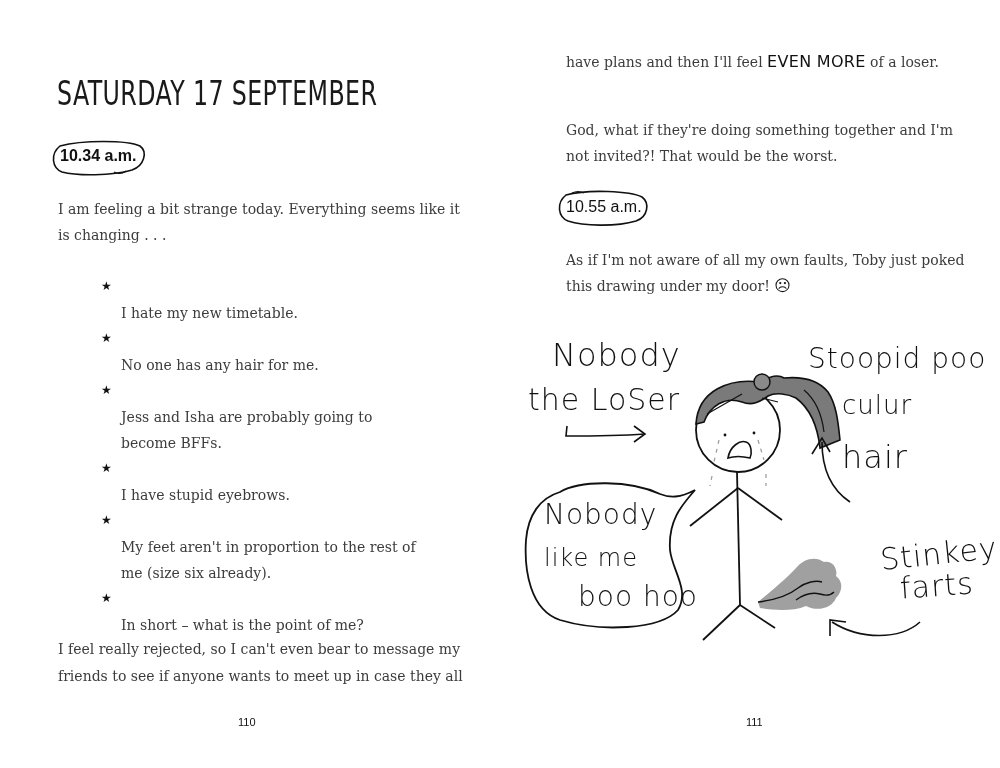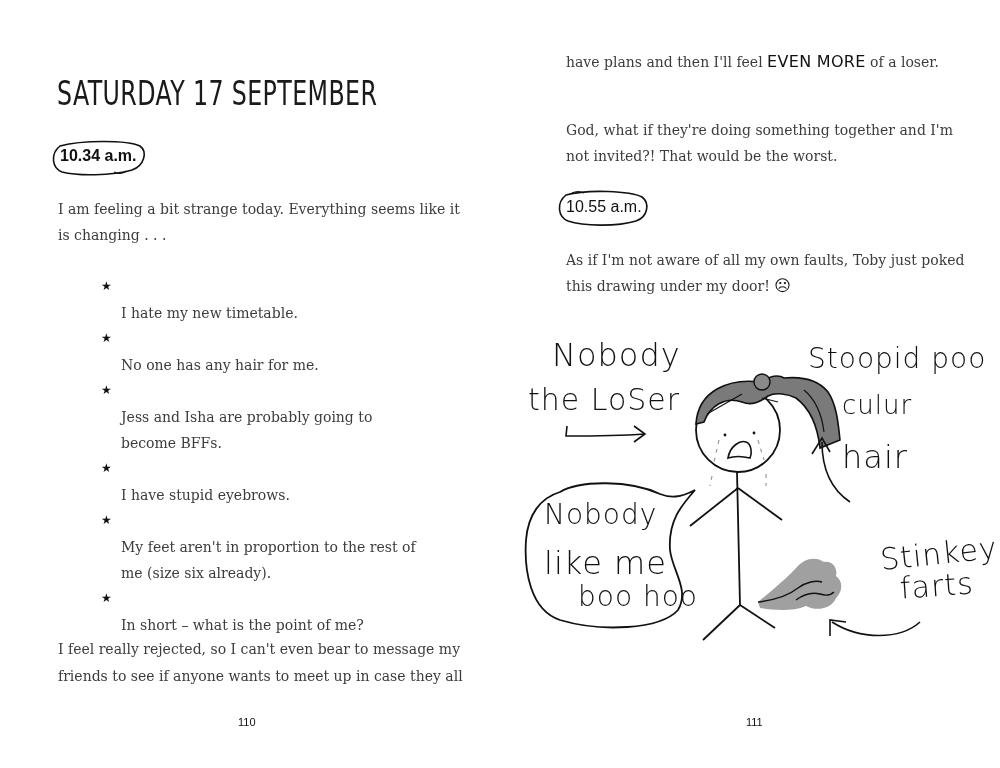--- a/index.html
+++ b/index.html
@@ -185,18 +185,18 @@
 
   
   <div class="hand-text" style="left:32px; top:6px; font-size:32px;">Nobody</div>
   <div class="hand-text" style="left:8px; top:52px; font-size:30px;">the LoSer</div>
 
   <div class="hand-text" style="left:288px; top:12px; font-size:28px;text-align:center;">Stoopid poo</div>
   <div class="hand-text" style="left:322px; top:60px; font-size:26px;">culur</div>
   <div class="hand-text" style="left:322px; top:108px; font-size:32px;">hair</div>
 
   <div class="hand-text" style="left:24px; top:168px; font-size:28px;">Nobody</div>
-  <div class="hand-text" style="left:24px; top:214px; font-size:32px;">like me</div>
+  <div class="hand-text" style="left:24px; top:214px; font-size:24px;">like me</div>
   <div class="hand-text" style="left:58px; top:250px; font-size:28px;">boo hoo</div>
 
   <div class="hand-text" style="left:360px; top:206px; font-size:30px; transform:rotate(-6deg);">Stinkey</div>
   <div class="hand-text" style="left:380px; top:238px; font-size:30px; transform:rotate(-4deg);">farts</div>
 </div>
 
 </body></html>

